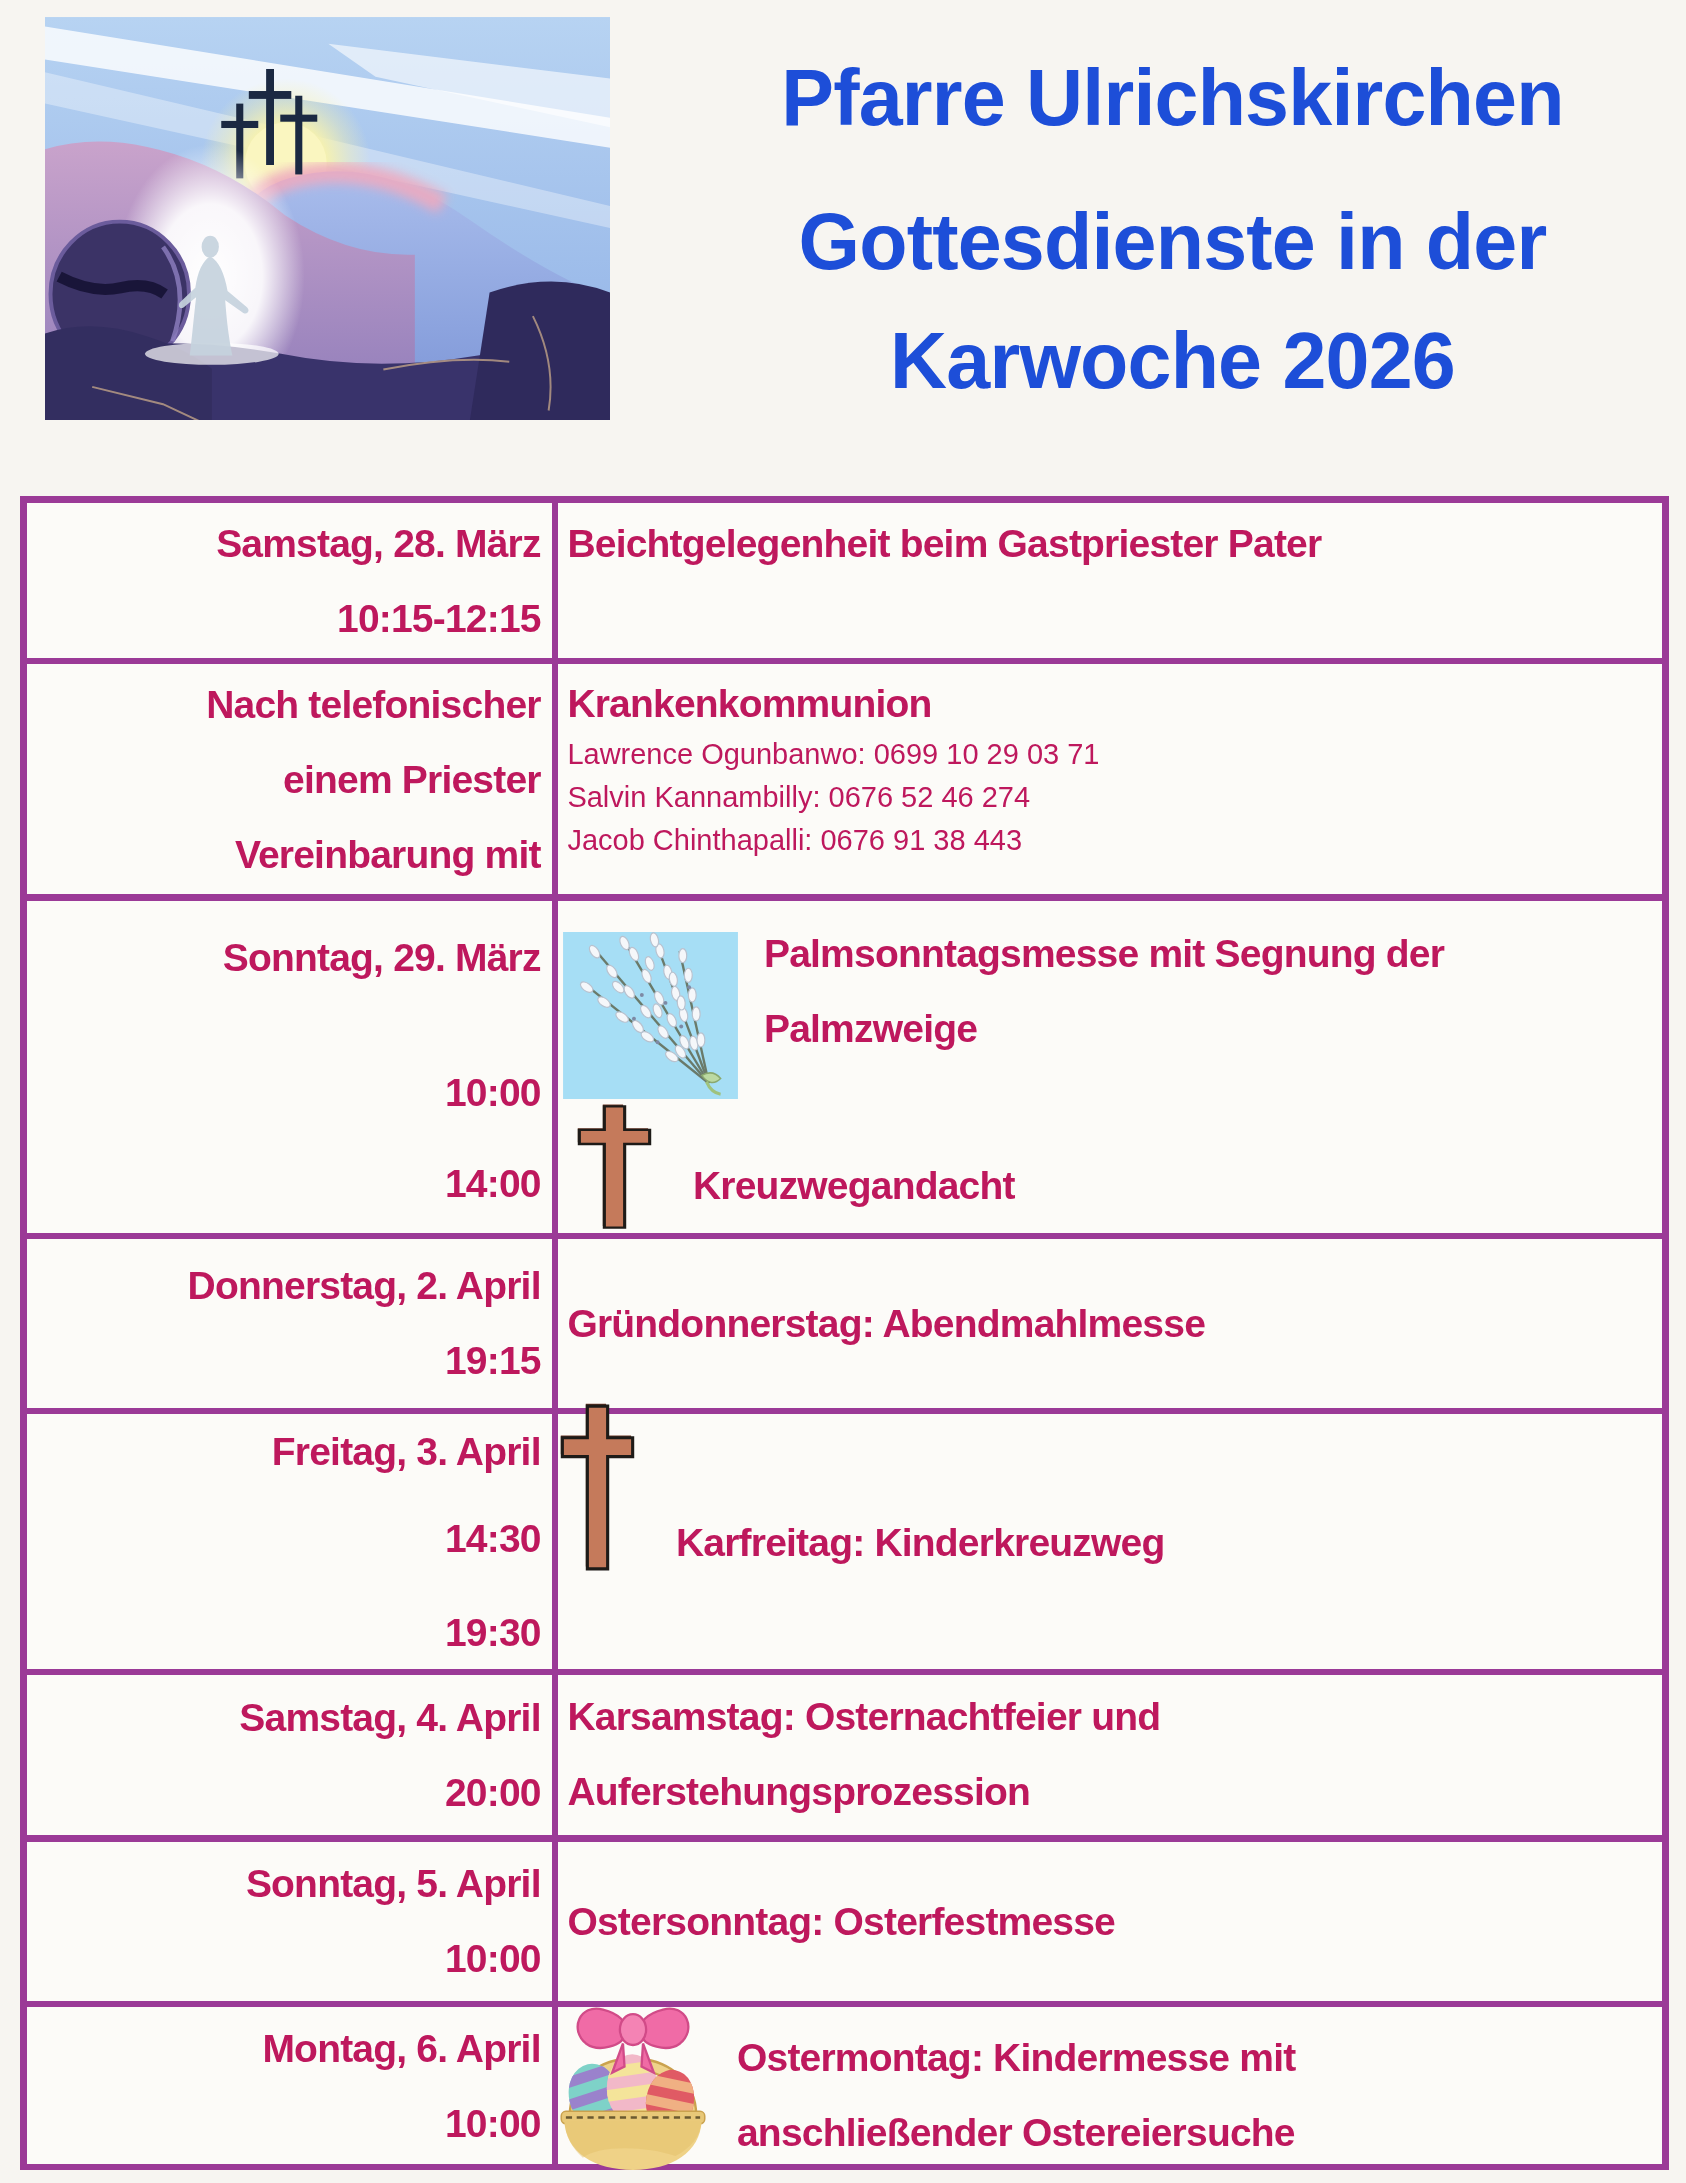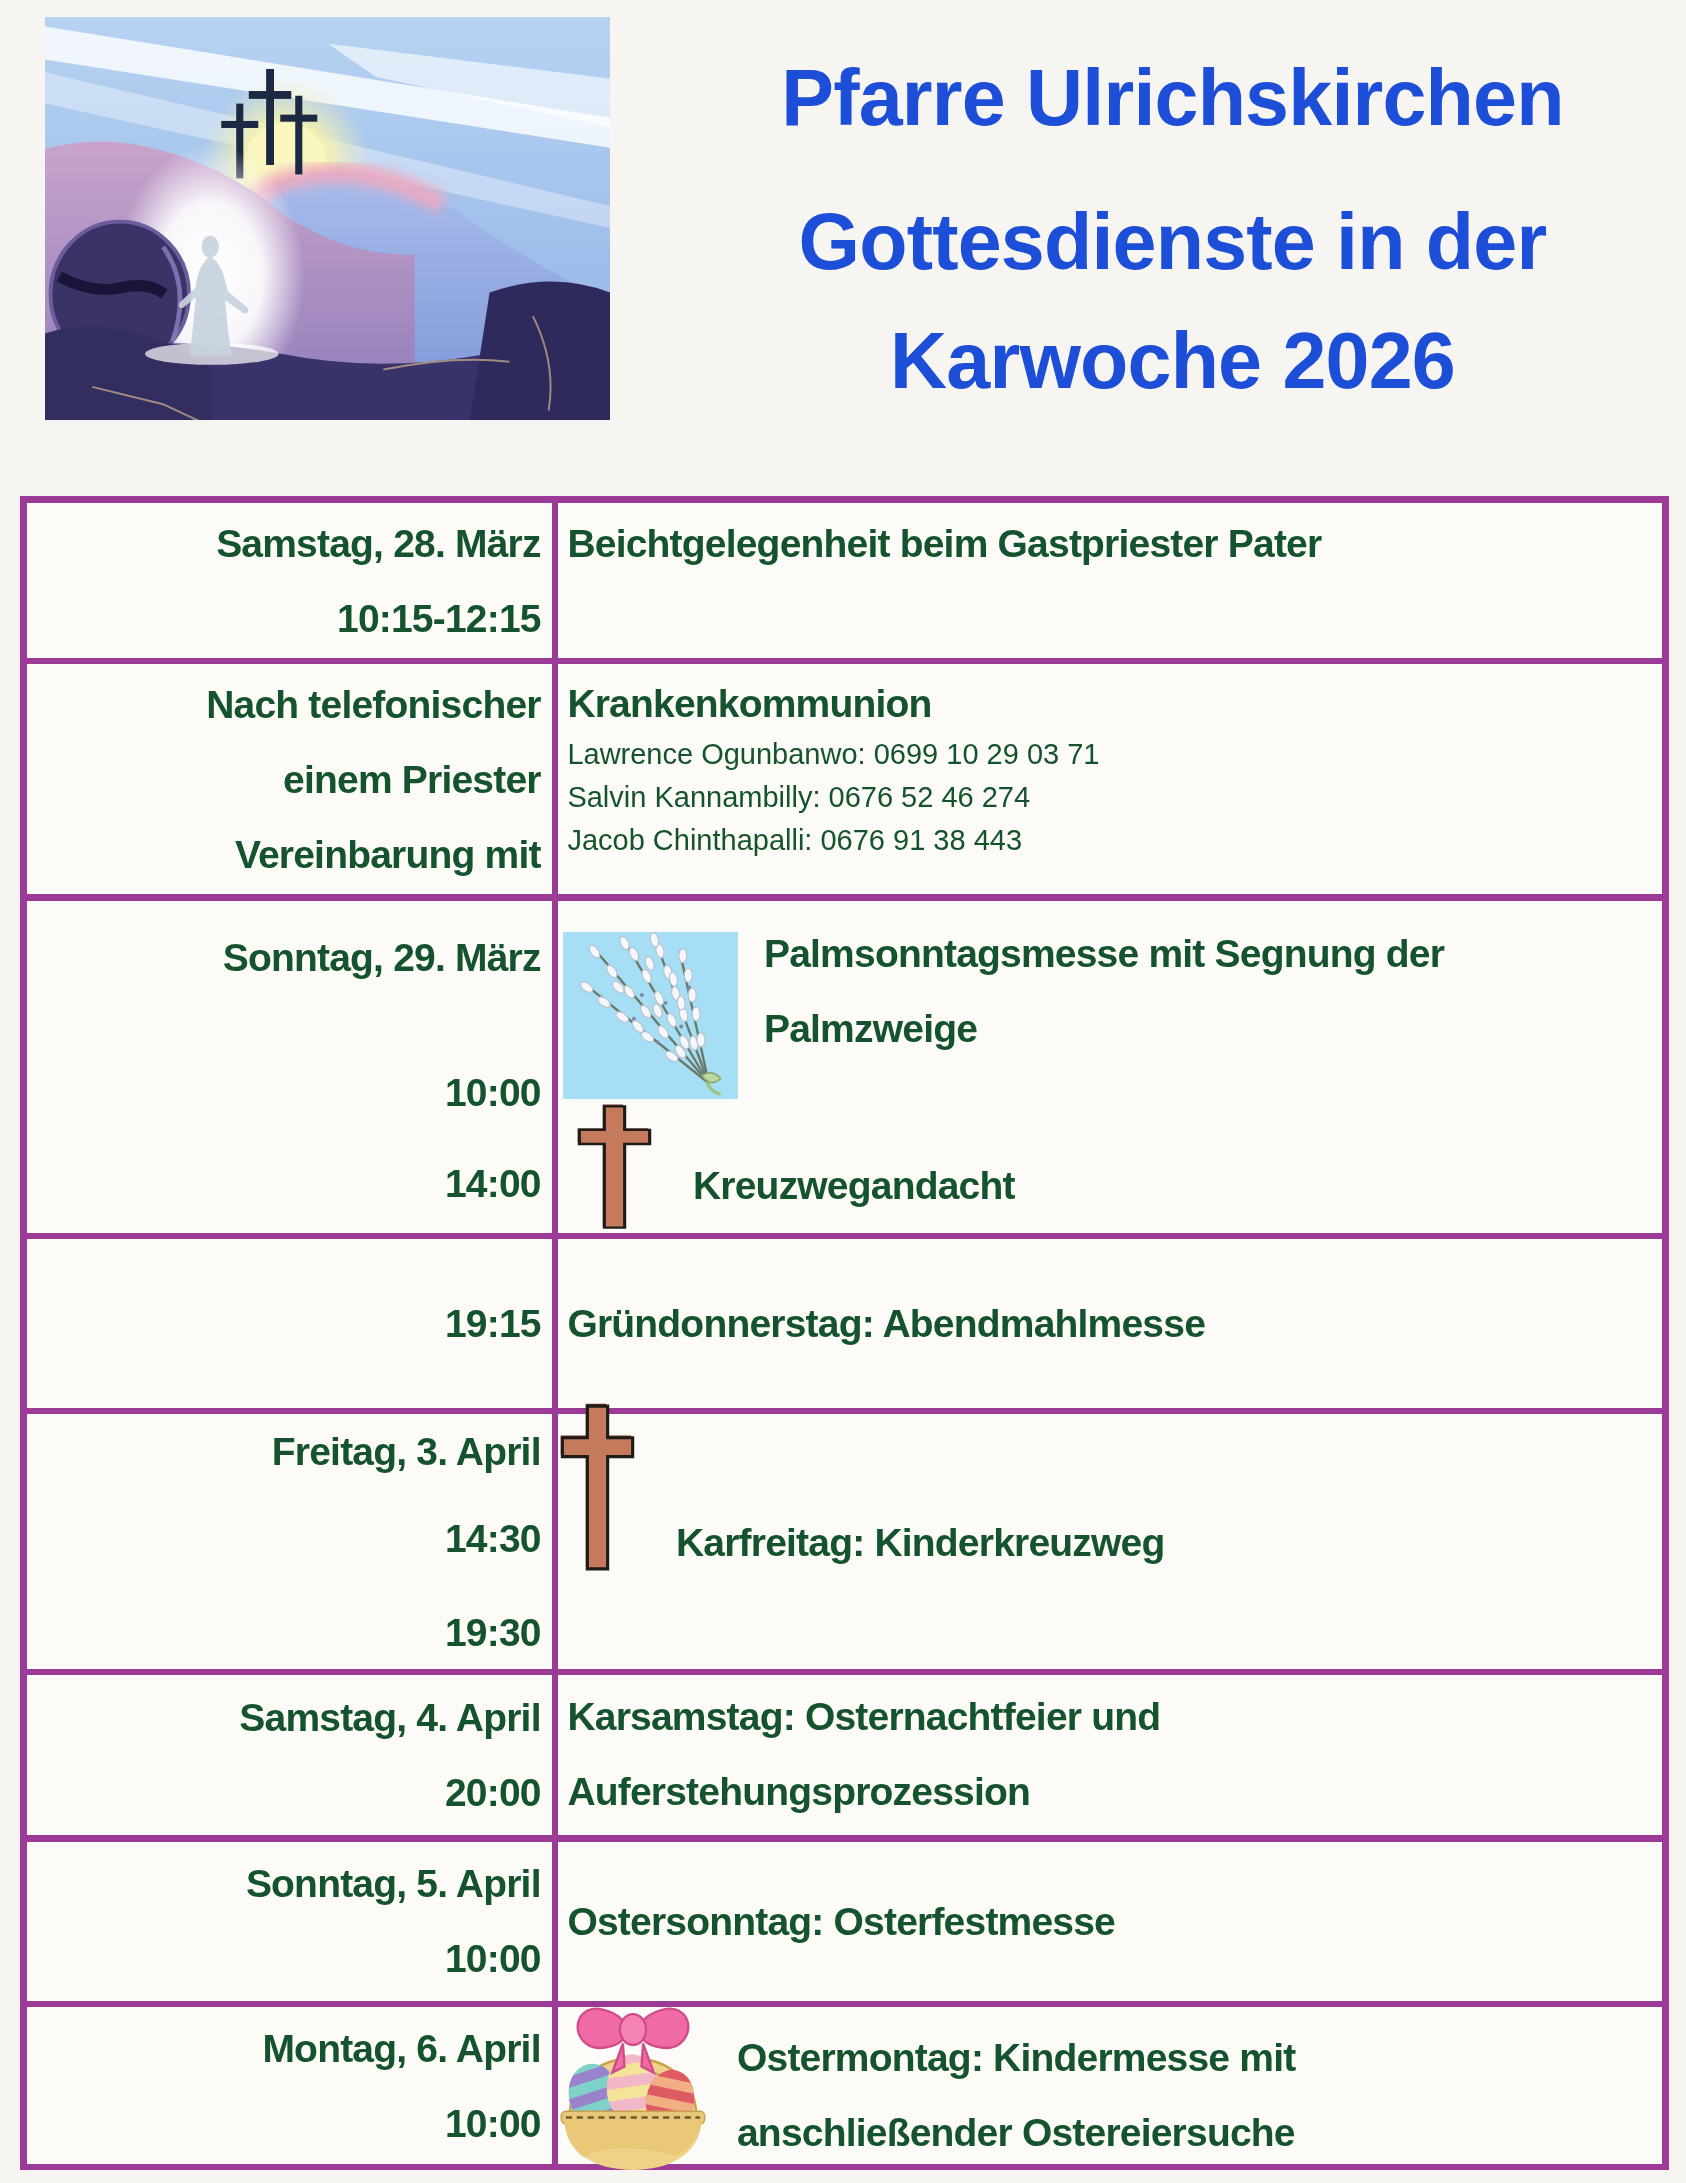--- a/index.html
+++ b/index.html
@@ -11,21 +11,21 @@
   .title-block{position:absolute;left:661px;top:0;width:1023px;height:441px;}
   .title-line{position:absolute;width:100%;text-align:center;font-weight:700;
               font-size:79px;line-height:82px;color:#1d4ed8;letter-spacing:-0.8px;white-space:nowrap;}
   .tl1{top:57px;} .tl2{top:201px;} .tl3{top:320px;}
 
   
   .grid{position:absolute;left:19.7px;top:496px;width:1649px;height:1674px;
         box-sizing:border-box;border:7px solid #9b3a97;background:#9b3a97;
         display:grid;grid-template-columns:525px 1104px;
         grid-template-rows:155px 230px 332px 169px 255px 160px 159px 157px;gap:6.3px;}
-  .cell{background:#fcfbf8;color:#14532d;font-weight:700;font-size:39px;
+  .cell{background:#fcfbf8;color:#be185d;font-weight:700;font-size:39px;
         line-height:75px;letter-spacing:-0.8px;position:relative;}
   .cell div,.cell span{white-space:nowrap;}
   .lc{display:flex;flex-direction:column;justify-content:center;align-items:flex-end;
       padding-right:11px;text-align:right;}
   .rc-pad{padding:3.1px 0 0 9.4px;}
   .center-v{display:flex;align-items:center;padding-left:9.4px;}
   .abs{position:absolute;}
   .heading-line{line-height:58px;padding:11px 0 0 9.4px;}
   .contacts{font-weight:400;font-size:29px;line-height:43px;letter-spacing:0;
             padding-left:9.4px;margin-top:0;}
@@ -218,20 +218,21 @@
         <div>Palmzweige</div>
       </div>
       <svg class="abs r3-cross" viewBox="0 0 96 214" preserveAspectRatio="none" aria-hidden="true">
         <path d="M35,4 L61,4 L61,44 L93,44 L93,68 L61,68 L61,210 L35,210 L35,68 L3,68 L3,44 L35,44 Z" transform="translate(-2,-3)" fill="#6f3b28"></path>
         <path d="M35,4 L61,4 L61,44 L93,44 L93,68 L61,68 L61,210 L35,210 L35,68 L3,68 L3,44 L35,44 Z" fill="#c57a5b" stroke="#1e1b18" stroke-width="4"></path>
       </svg>
       <div class="abs r3-ev2">Kreuzwegandacht</div>
     </div>
 
     <div class="cell lc">
+      <span>Donnerstag, 2. April</span>
       <span>19:15</span>
     </div>
     <div class="cell center-v">
       <div>Gründonnerstag: Abendmahlmesse</div>
     </div>
 
     <div class="cell">
       <span class="abs r5l-date">Freitag, 3. April</span>
       <span class="abs r5l-t1">14:30</span>
       <span class="abs r5l-t2">19:30</span>

